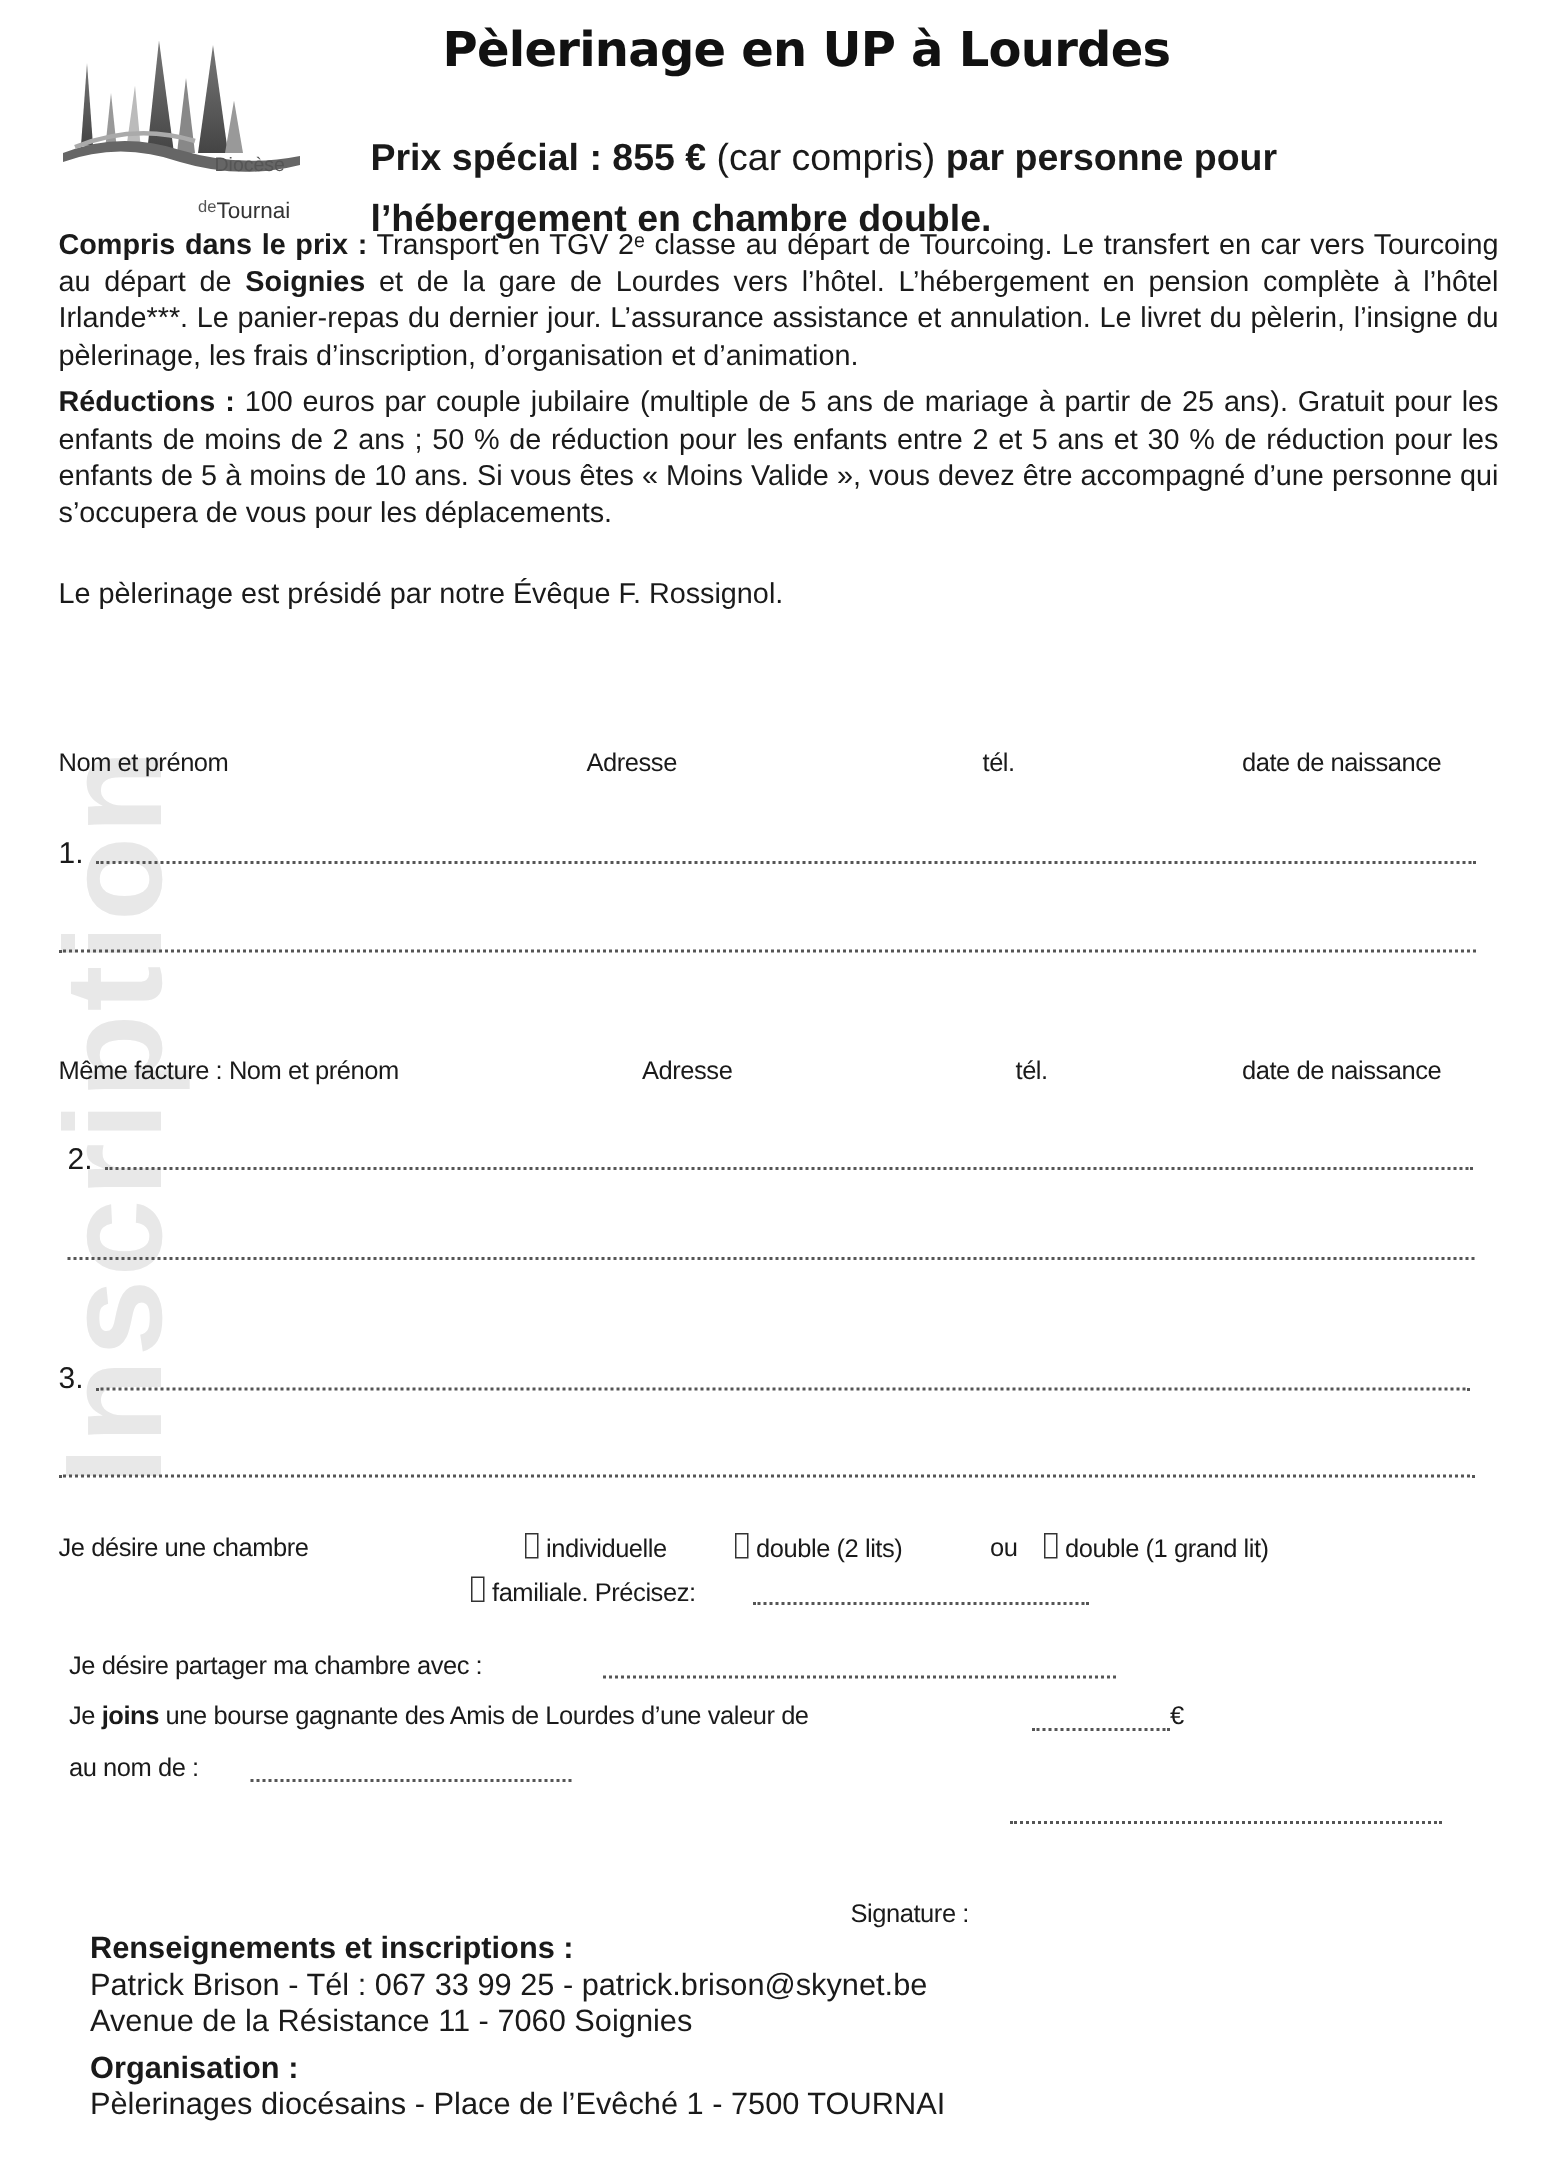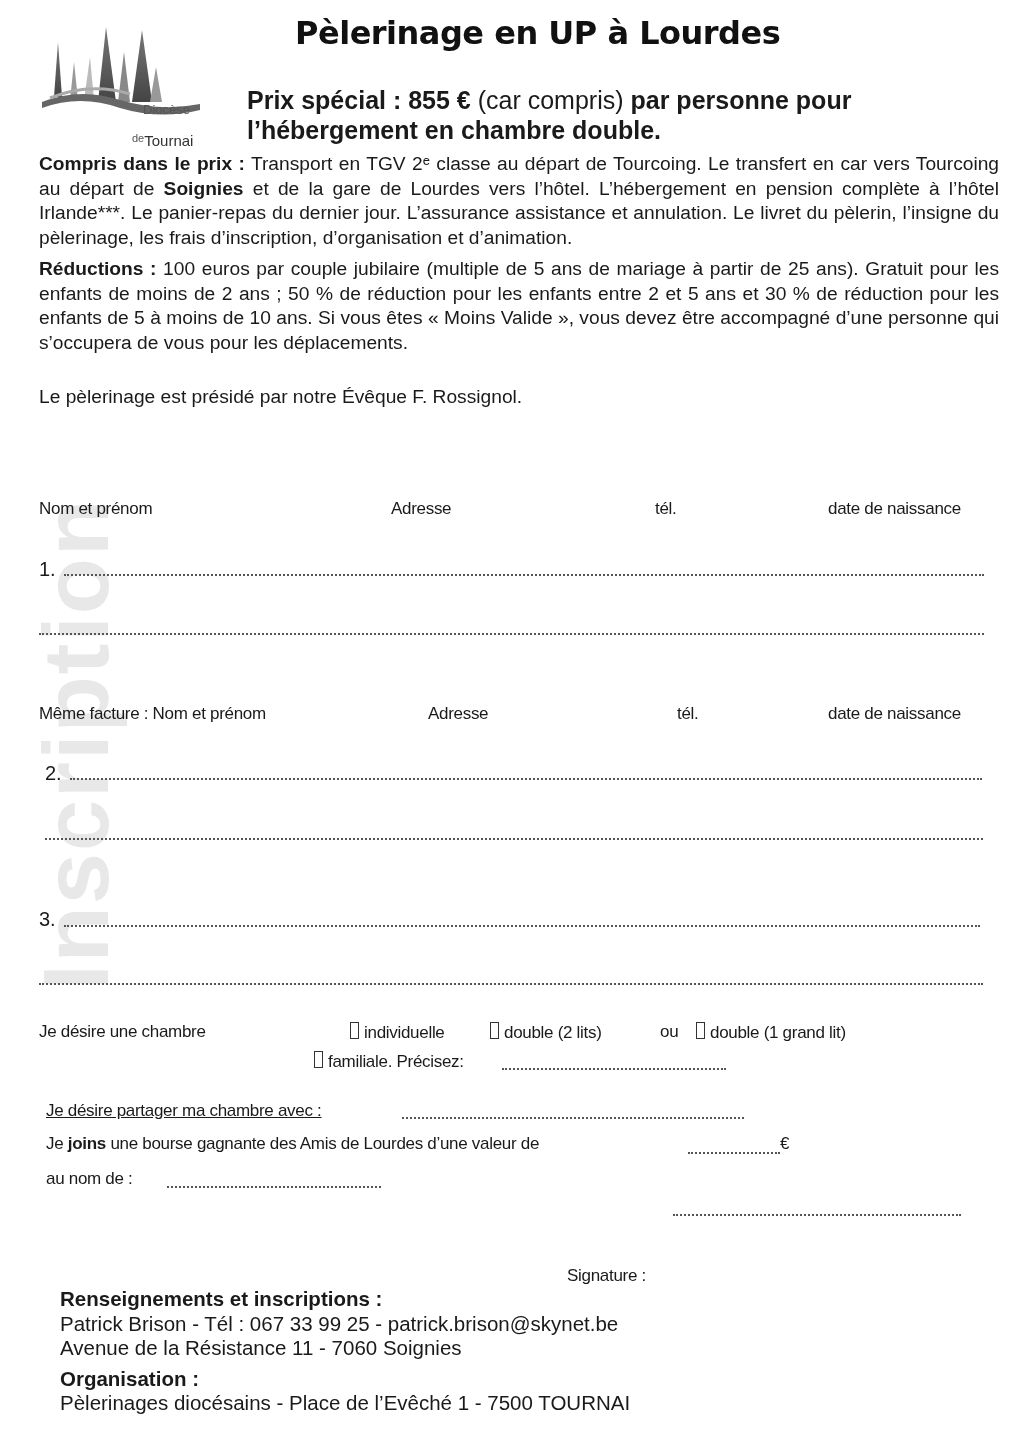--- a/index.html
+++ b/index.html
@@ -5,21 +5,21 @@
     html, body { margin: 0; padding: 0; background: #ffffff; }
     body { width: 1035px; height: 1453px; position: relative; overflow: hidden;
       font-family: "Liberation Sans", sans-serif; color: #1a1a1a; }
     .abs { position: absolute; }
     .logo { left: 40px; top: 22px; width: 165px; height: 115px; }
     .logo-text1 { position: absolute; left: 103px; top: 80px; font-size: 13px; color: #555; font-family: "Liberation Sans", sans-serif; text-align: center; }
     .logo-text2 { position: absolute; left: 92px; top: 110px; font-size: 15px; color: #333; font-family: "Liberation Sans", sans-serif; }
     .logo-text2 .de { font-size: 11px; vertical-align: 4px; color: #555; }
     .title { left: 295px; top: 14px; font-size: 32px; font-weight: bold; letter-spacing: -0.5px;
       font-family: "DejaVu Sans", sans-serif; color: #111; }
-    .price { left: 247px; top: 85px; width: 700px; font-size: 25px; line-height: 30px; color: #1a1a1a; }
+    .price { left: 247px; top: 85px; width: 700px; font-size: 25px; line-height: 41px; color: #1a1a1a; }
     .price b { font-weight: bold; }
     .price .normal { font-weight: normal; }
     .para { left: 39px; width: 960px; font-size: 19.2px; line-height: 24.5px; text-align: justify; }
     .para b { font-weight: bold; }
     .p1 { top: 152px; }
     .p2 { top: 257px; }
     .p3 { top: 385px; }
     .watermark { left: 30px; top: 990px; transform-origin: left top; transform: rotate(-90deg);
       font-size: 92px; font-weight: bold; color: #e8e8e8; letter-spacing: 2px; white-space: nowrap; z-index: 0;
       font-family: "Liberation Sans", sans-serif; line-height: 1; }
@@ -114,21 +114,21 @@
 </div>
 <div class="abs lbl" style="left:660px; top:1022px;">ou</div>
 <div class="abs lbl" style="left:696px; top:1022px;">
   <span class="checkbox"></span><span>double (1 grand lit)</span>
 </div>
 <div class="abs lbl" style="left:314px; top:1051px;">
   <span class="checkbox"></span><span>familiale. Précisez:</span>
 </div>
 <div class="abs dots" style="left:502px; top:1068px; width:224px;"></div>
 
-<div class="abs lbl" style="left:46px; top:1101px;text-decoration:underline;">Je désire partager ma chambre avec :</div>
+<div class="abs lbl" style="left:46px; top:1101px;">Je désire partager ma chambre avec :</div>
 <div class="abs dots" style="left:402px; top:1117px; width:342px;"></div>
 
 <div class="abs lbl" style="left:46px; top:1134px;">
   <span>Je</span>
   <b>joins</b>
   <span>une bourse gagnante des Amis de Lourdes d’une valeur de</span>
 </div>
 <div class="abs dots" style="left:688px; top:1152px; width:92px;"></div>
 <div class="abs lbl" style="left:780px; top:1134px;">€</div>
 

